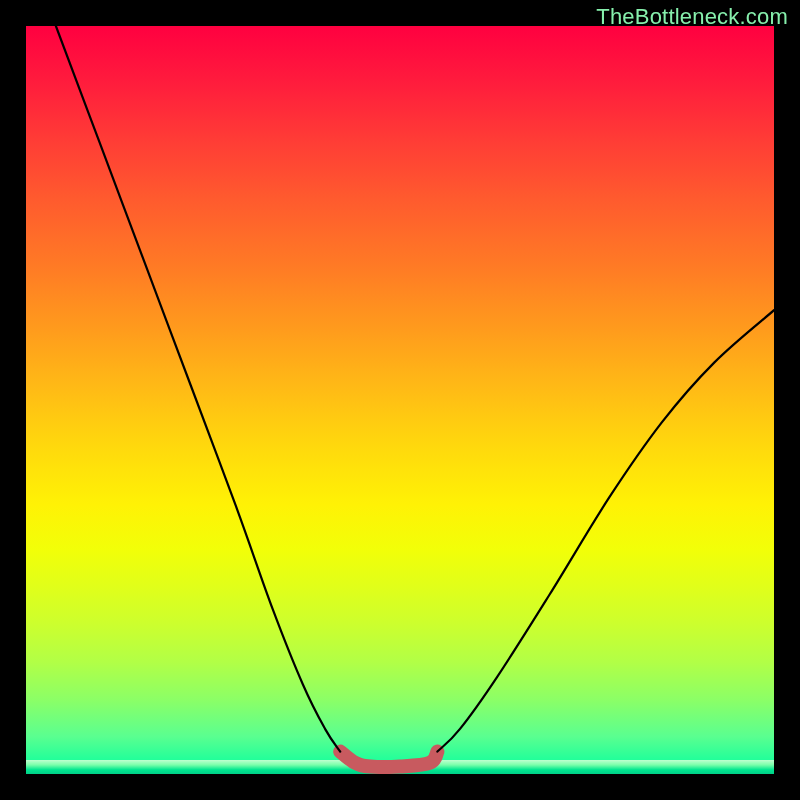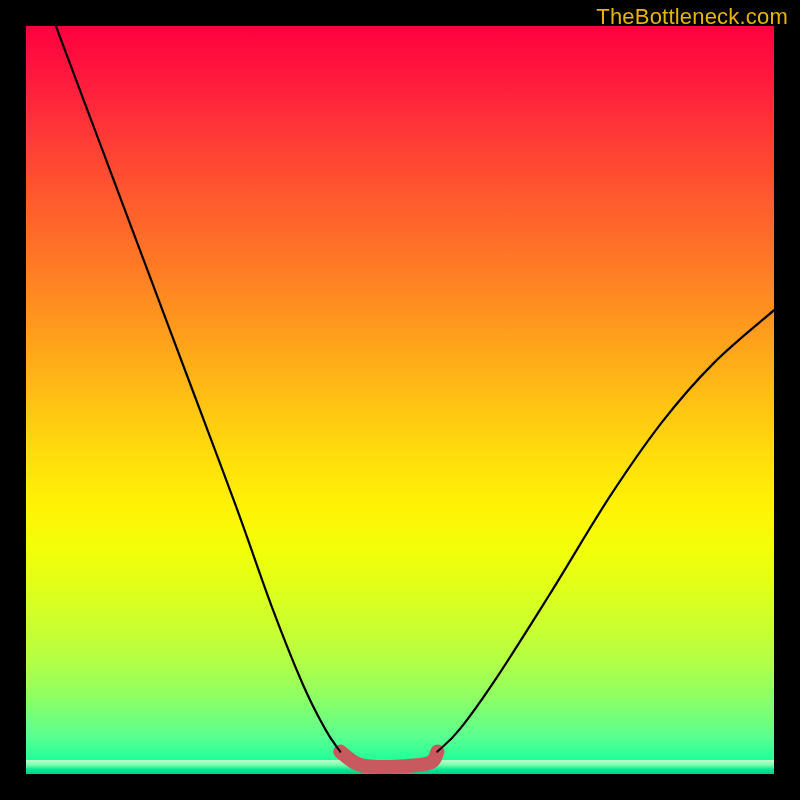--- a/index.html
+++ b/index.html
@@ -8,21 +8,21 @@
     height: 800px;
     background: #000;
     position: relative;
     overflow: hidden;
     font-family: Arial, Helvetica, sans-serif;
   }
   .watermark {
     position: absolute;
     top: 4px;
     right: 12px;
-    color: #eab308;
+    color: #86efac;
     font-size: 22px;
     font-weight: 500;
     z-index: 3;
     letter-spacing: 0.2px;
   }
   .plot {
     position: absolute;
     left: 26px;
     top: 26px;
     width: 748px;

